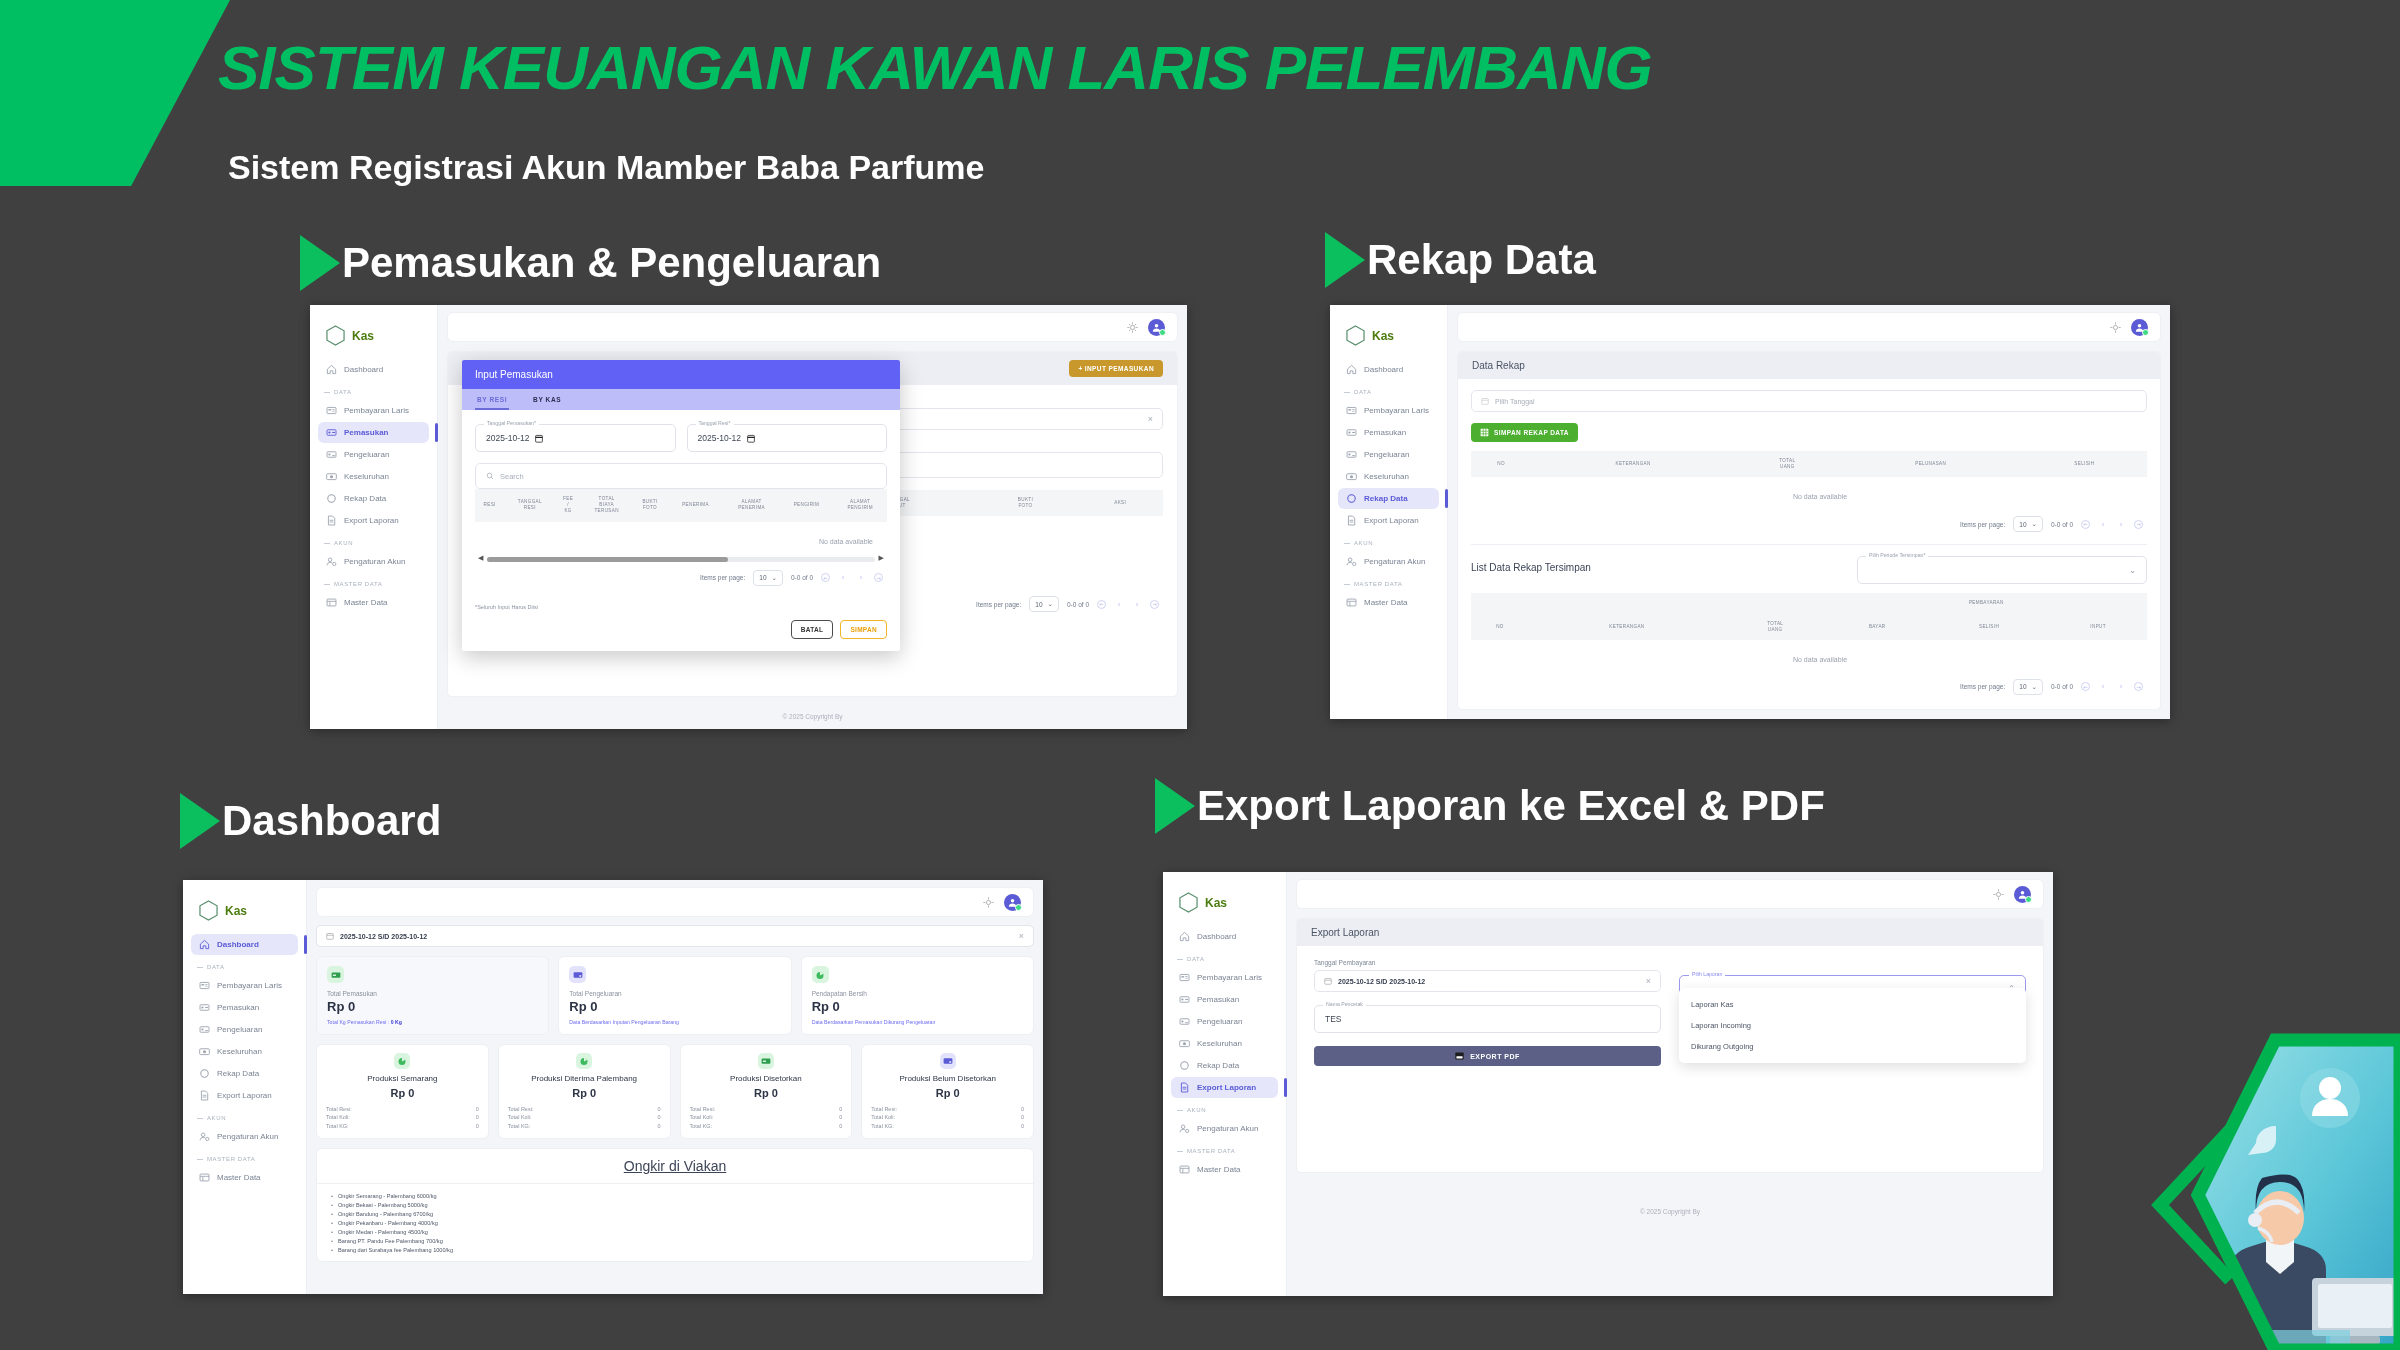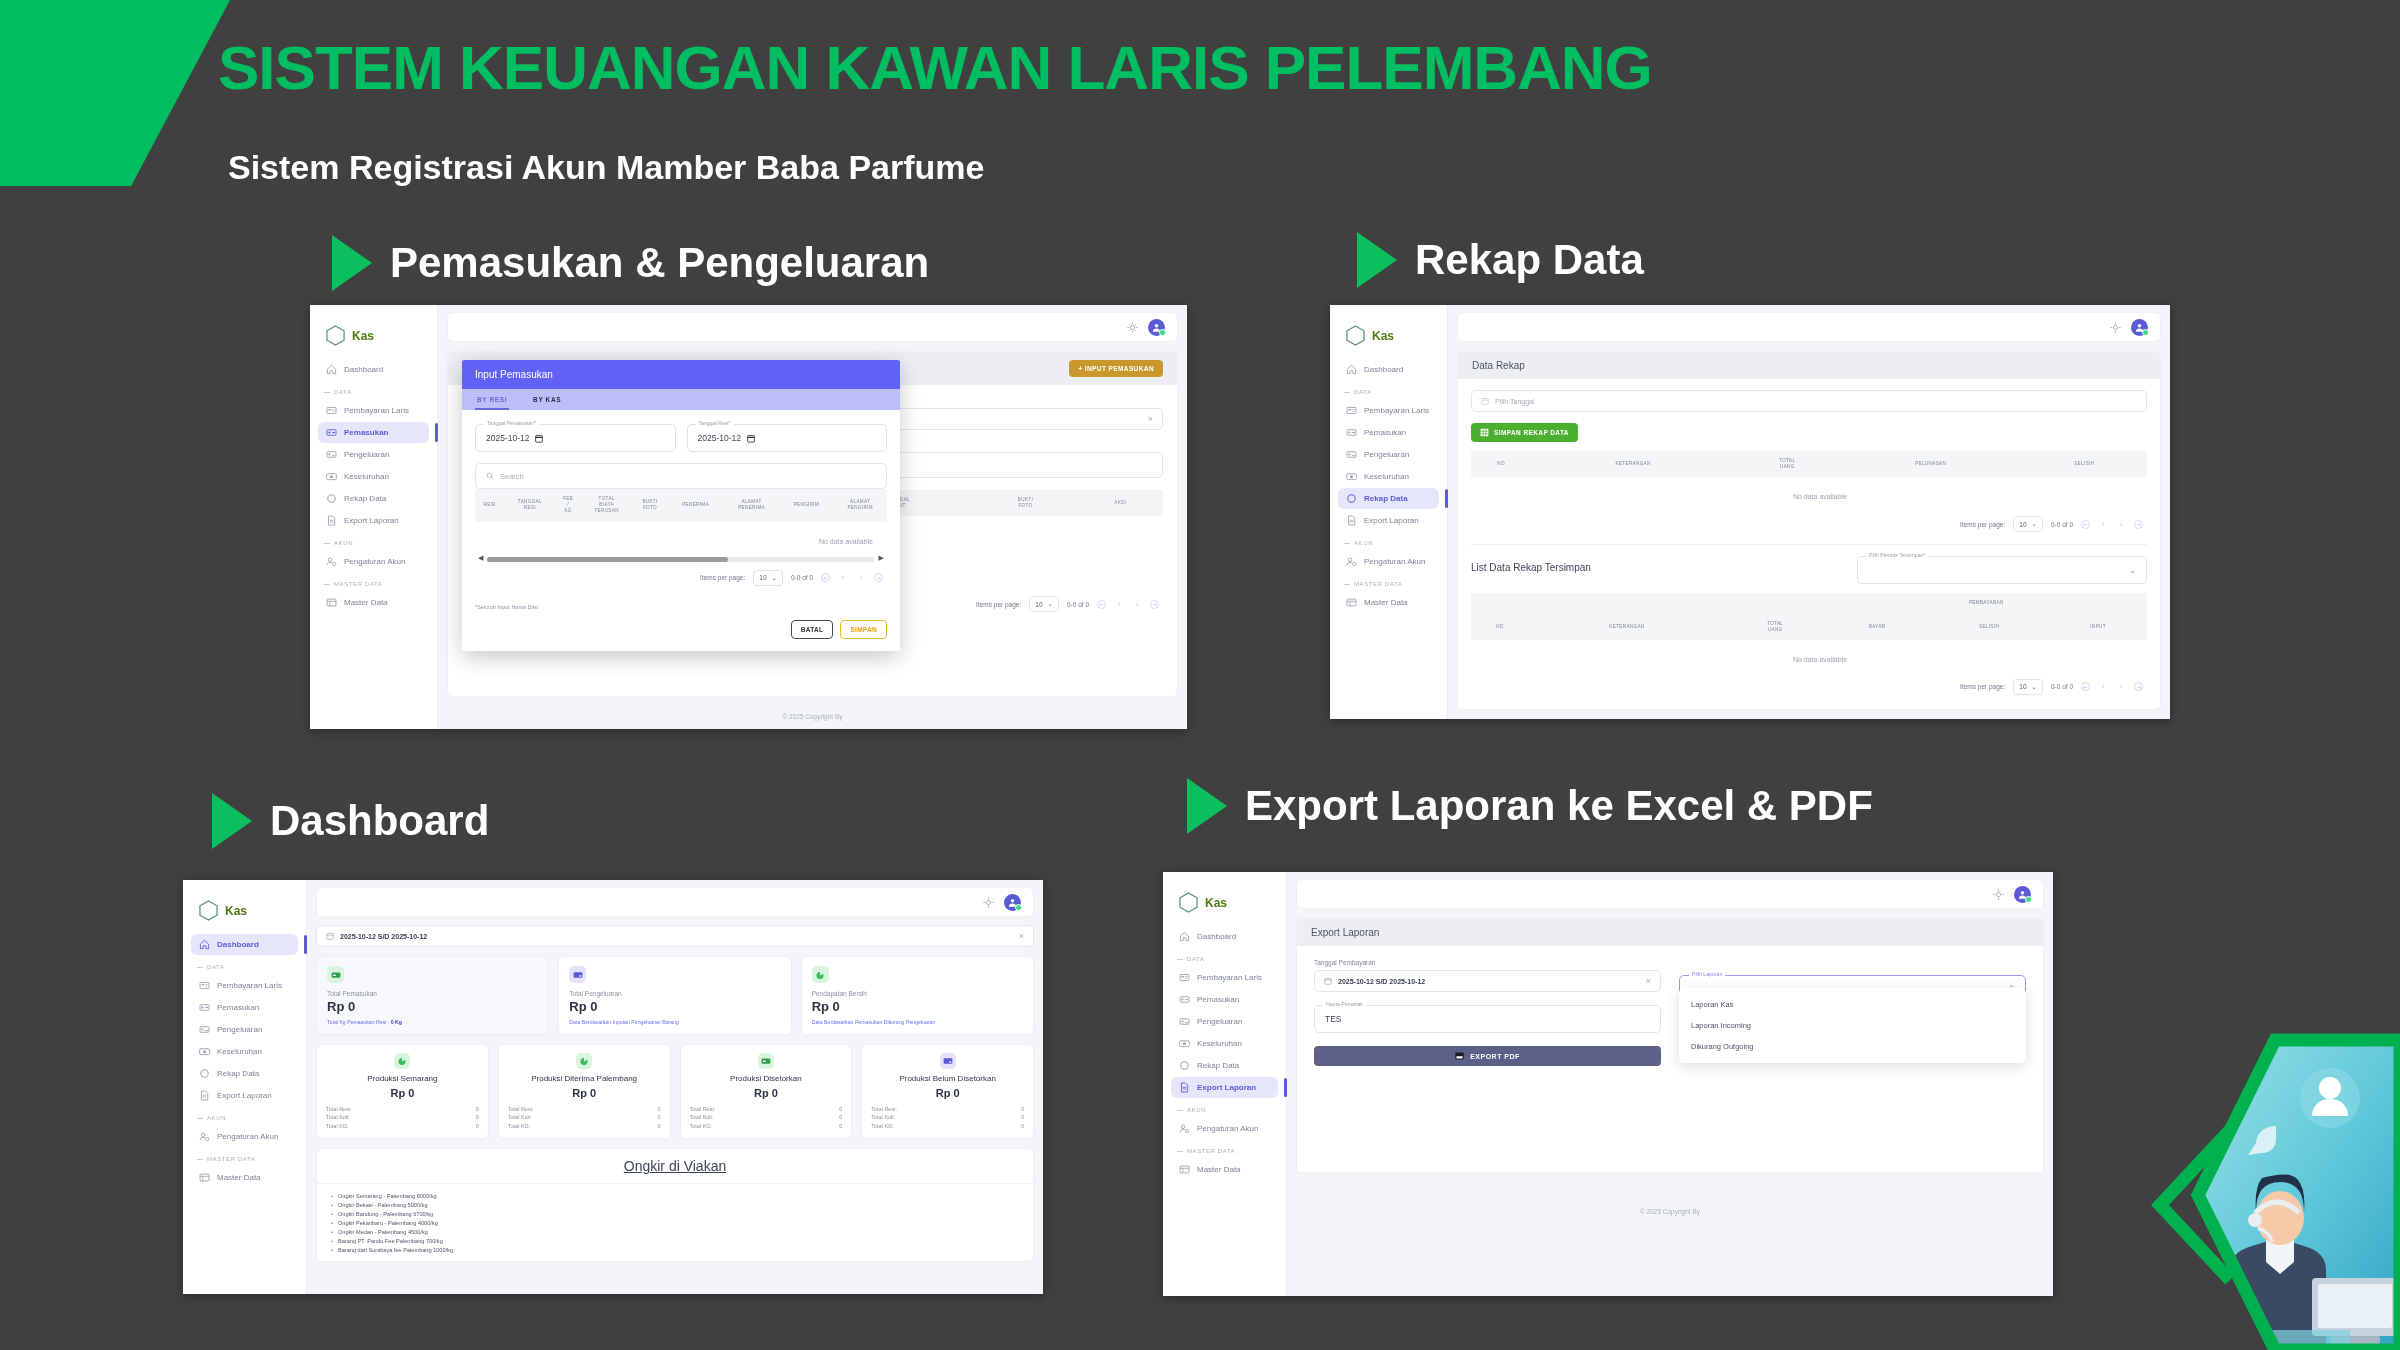--- a/index.html
+++ b/index.html
@@ -15,32 +15,32 @@
   .wedge {
     position: absolute; left: 0; top: 0; width: 230px; height: 186px;
     background: #00bf63;
     clip-path: polygon(0 0, 100% 0, 57% 100%, 0 100%);
     z-index: 1;
   }
 
   
   .poster-title {
     position: absolute; left: 218px; top: 32px;
-    font-size: 62px; font-weight: bold; 
+    font-size: 62px; font-weight: bold; font-style: italic;
     color: #00bf63; letter-spacing: -1px; white-space: nowrap;
     z-index: 3;
   }
   .poster-sub {
     position: absolute; left: 228px; top: 148px;
     font-size: 34px; font-weight: bold; color: #ffffff;
     white-space: nowrap; z-index: 3;
   }
 
   
-  .section-cap { position: absolute; display: flex; align-items: center; gap: 18px; z-index: 3; margin-left: 32px; }
+  .section-cap { position: absolute; display: flex; align-items: center; gap: 2px; z-index: 3; }
   .tri {
     width: 0; height: 0; flex: none;
     border-top: 28px solid transparent;
     border-bottom: 28px solid transparent;
     border-left: 40px solid #0cbf5e;
   }
   .cap-text { font-size: 42px; font-weight: bold; color: #fff; white-space: nowrap; }
   #cap-1 { left: 300px; top: 235px; }
   #cap-2 { left: 1325px; top: 232px; }
   #cap-3 { left: 180px; top: 793px; }

